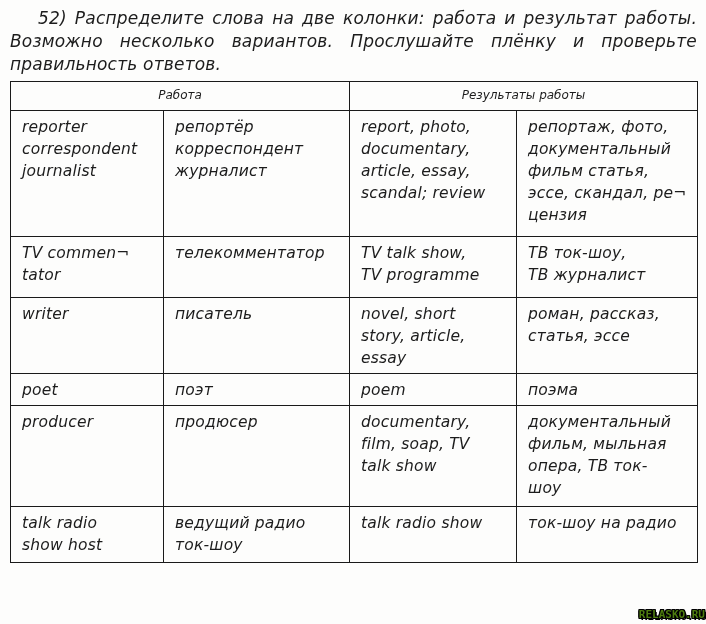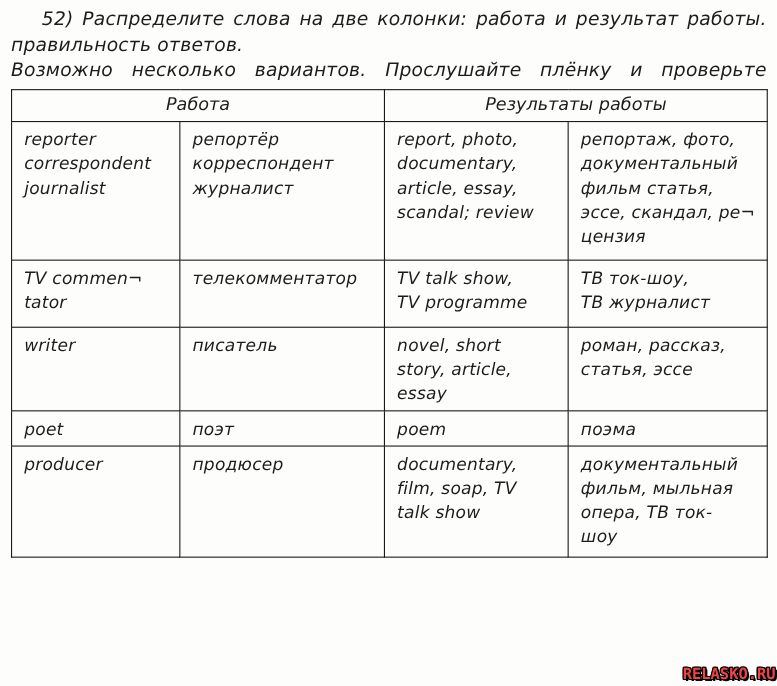--- a/index.html
+++ b/index.html
@@ -40,21 +40,21 @@
   }
   table.vocab th, table.vocab td {
     border: 1.6px solid #1a1a1a;
     vertical-align: top;
     font-weight: normal;
   }
   table.vocab th {
     height: 29px;
     text-align: center;
     vertical-align: middle;
-    font-size: 16px;
+    font-size: 12px;
     padding: 2px 0 4px 0;
   }
   table.vocab td {
     padding: 5px 4px 4px 11px;
     white-space: pre-line;
     letter-spacing: 0.2px;
   }
   col.c1 { width: 153px; }
   col.c2 { width: 186px; }
   col.c3 { width: 167px; }
@@ -67,40 +67,40 @@
   tbody tr.r6 { height: 101px; }
   tbody tr.r7 { height: 56px; }
 
   
   .watermark {
     position: absolute;
     right: 1px; bottom: 3px;
     font-family: "DejaVu Sans Mono", monospace;
     font-style: normal;
     font-weight: bold;
-    font-size: 14px;
+    font-size: 11px;
     letter-spacing: 0px;
-    color: #ef4444;
+    color: #4d7c0f;
     text-shadow:
       -1px -1px 0 #000, 1px -1px 0 #000,
       -1px  1px 0 #000, 1px  1px 0 #000,
        0   -1px 0 #000, 0    1px 0 #000,
       -1px  0   0 #000, 1px  0   0 #000,
        2px  2px 0 #000;
   }
 </style>
 </head>
 <body>
 
 <div class="page">
 
   <div class="instructions">
     <div class="instr-line just indent">52) Распределите слова на две колонки: работа и результат работы.</div>
+    <div class="instr-line just">Возможно несколько вариантов. Прослушайте плёнку и проверьте</div>
     <div class="instr-line">правильность ответов.</div>
-    <div class="instr-line just">Возможно несколько вариантов. Прослушайте плёнку и проверьте</div>
   </div>
 
   <table class="vocab">
     <colgroup>
       <col class="c1">
         <col class="c2">
         <col class="c3">
         <col class="c4">
     </colgroup>
     <thead>
@@ -155,18 +155,26 @@
         <td>producer</td>
         <td>продюсер</td>
         <td>documentary,
 film, soap, TV
 talk show</td>
         <td>документальный
 фильм, мыльная
 опера, ТВ ток-
 шоу</td>
       </tr>
+      <tr class="r7">
+        <td>talk radio
+show host</td>
+        <td>ведущий радио
+ток-шоу</td>
+        <td>talk radio show</td>
+        <td>ток-шоу на радио</td>
+      </tr>
     </tbody>
   </table>
 
   <div class="watermark">RELASKO.RU</div>
 
 </div>
 
 </body></html>

